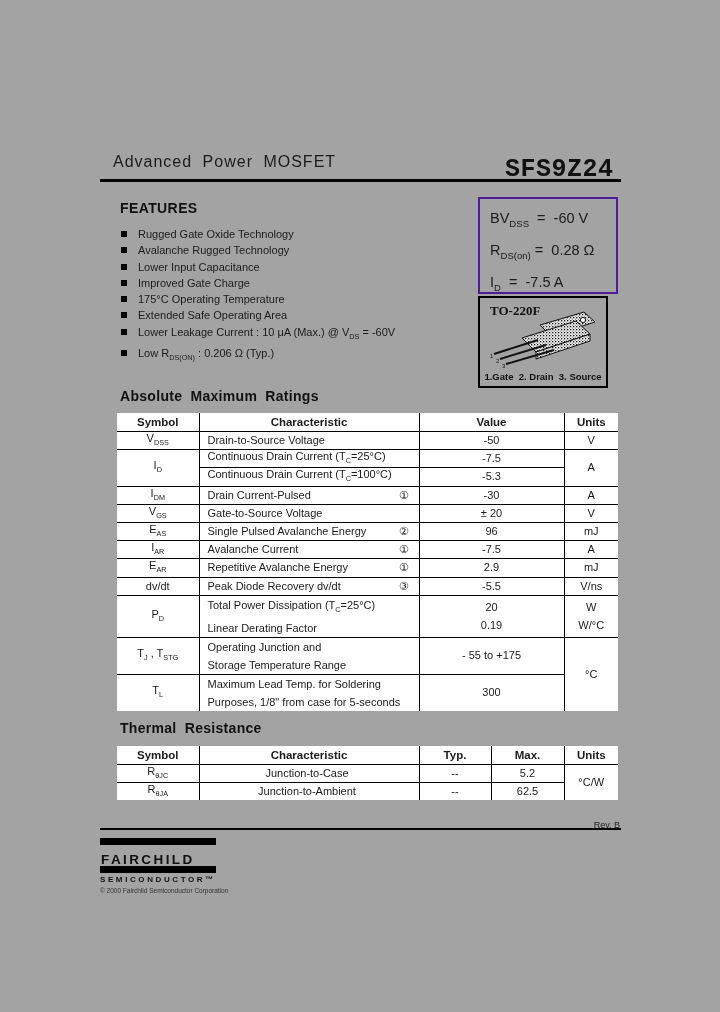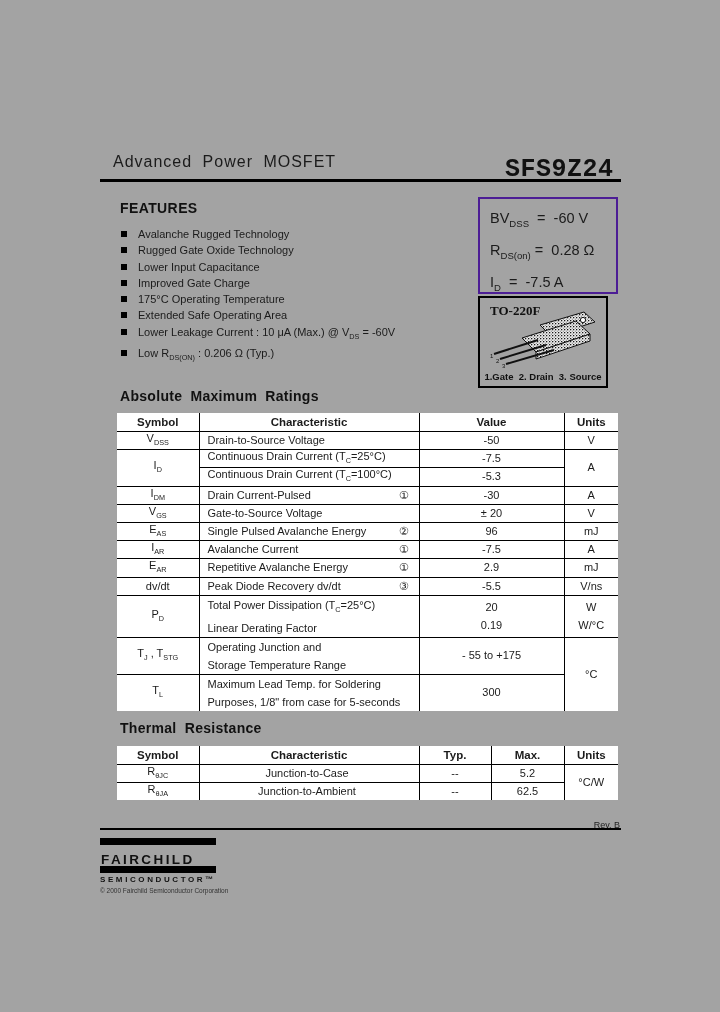--- a/index.html
+++ b/index.html
@@ -50,22 +50,22 @@
 <body>
 
 <div class="page">
 
   <div class="doc-title">Advanced Power MOSFET</div>
   <div class="part-number">SFS9Z24</div>
   <div class="rule-top"></div>
 
   <div class="features-heading">FEATURES</div>
   <ul class="features-list" id="features-list">
+      <li><span class="bullet"></span><span>Rugged Gate Oxide Technology</span></li>
       <li><span class="bullet"></span><span>Avalanche Rugged Technology</span></li>
-      <li><span class="bullet"></span><span>Rugged Gate Oxide Technology</span></li>
       <li><span class="bullet"></span><span>Lower Input Capacitance</span></li>
       <li><span class="bullet"></span><span>Improved Gate Charge</span></li>
       <li><span class="bullet"></span><span>175°C Operating Temperature</span></li>
       <li><span class="bullet"></span><span>Extended Safe Operating Area</span></li>
       <li><span class="bullet"></span><span>Lower Leakage Current : 10 μA (Max.) @ V<sub>DS</sub> = -60V</span></li>
       <li><span class="bullet"></span><span>Low R<sub>DS(ON)</sub> : 0.206 Ω (Typ.)</span></li>
     </ul>
 
   <div class="spec-box">
     <div class="spec-line">BV<sub>DSS</sub>  =  -60 V</div>

